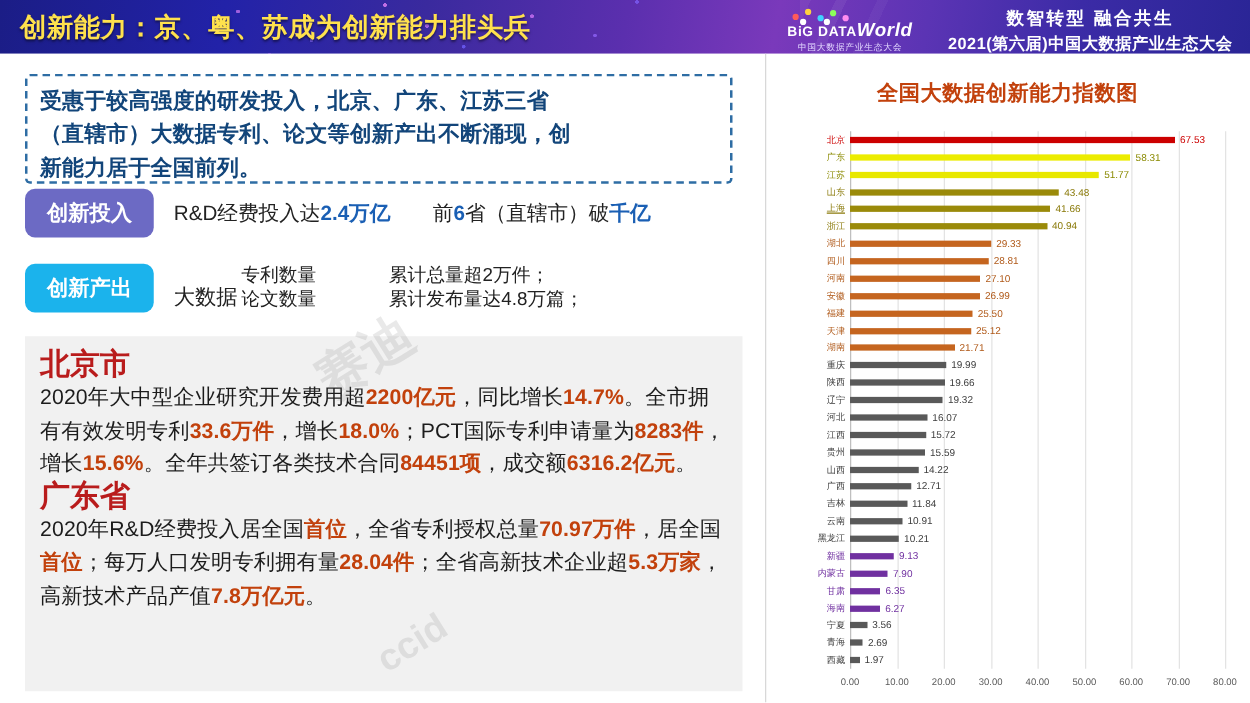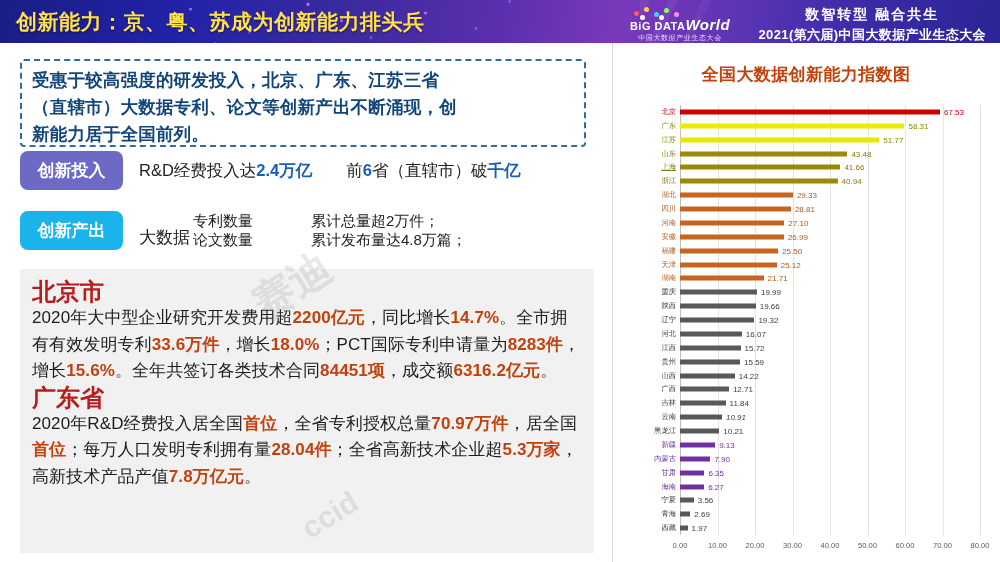--- a/index.html
+++ b/index.html
@@ -362,21 +362,21 @@
           <div class="blabel" style="color: rgb(61, 61, 61);">吉林</div>
           <div class="btrack">
             <div class="bar" style="width: 14.8%; background: rgb(89, 89, 89);"></div>
             <div class="bval" style="left: calc(14.8% + 4px); color: rgb(61, 61, 61);">11.84</div>
           </div>
         </div>
         <div class="brow">
           <div class="blabel" style="color: rgb(61, 61, 61);">云南</div>
           <div class="btrack">
             <div class="bar" style="width: 13.6375%; background: rgb(89, 89, 89);"></div>
-            <div class="bval" style="left: calc(13.6375% + 4px); color: rgb(61, 61, 61); font-style: italic;">10.91</div>
+            <div class="bval" style="left: calc(13.6375% + 4px); color: rgb(61, 61, 61);">10.91</div>
           </div>
         </div>
         <div class="brow">
           <div class="blabel" style="color: rgb(61, 61, 61);">黑龙江</div>
           <div class="btrack">
             <div class="bar" style="width: 12.7625%; background: rgb(89, 89, 89);"></div>
             <div class="bval" style="left: calc(12.7625% + 4px); color: rgb(61, 61, 61);">10.21</div>
           </div>
         </div>
         <div class="brow">

